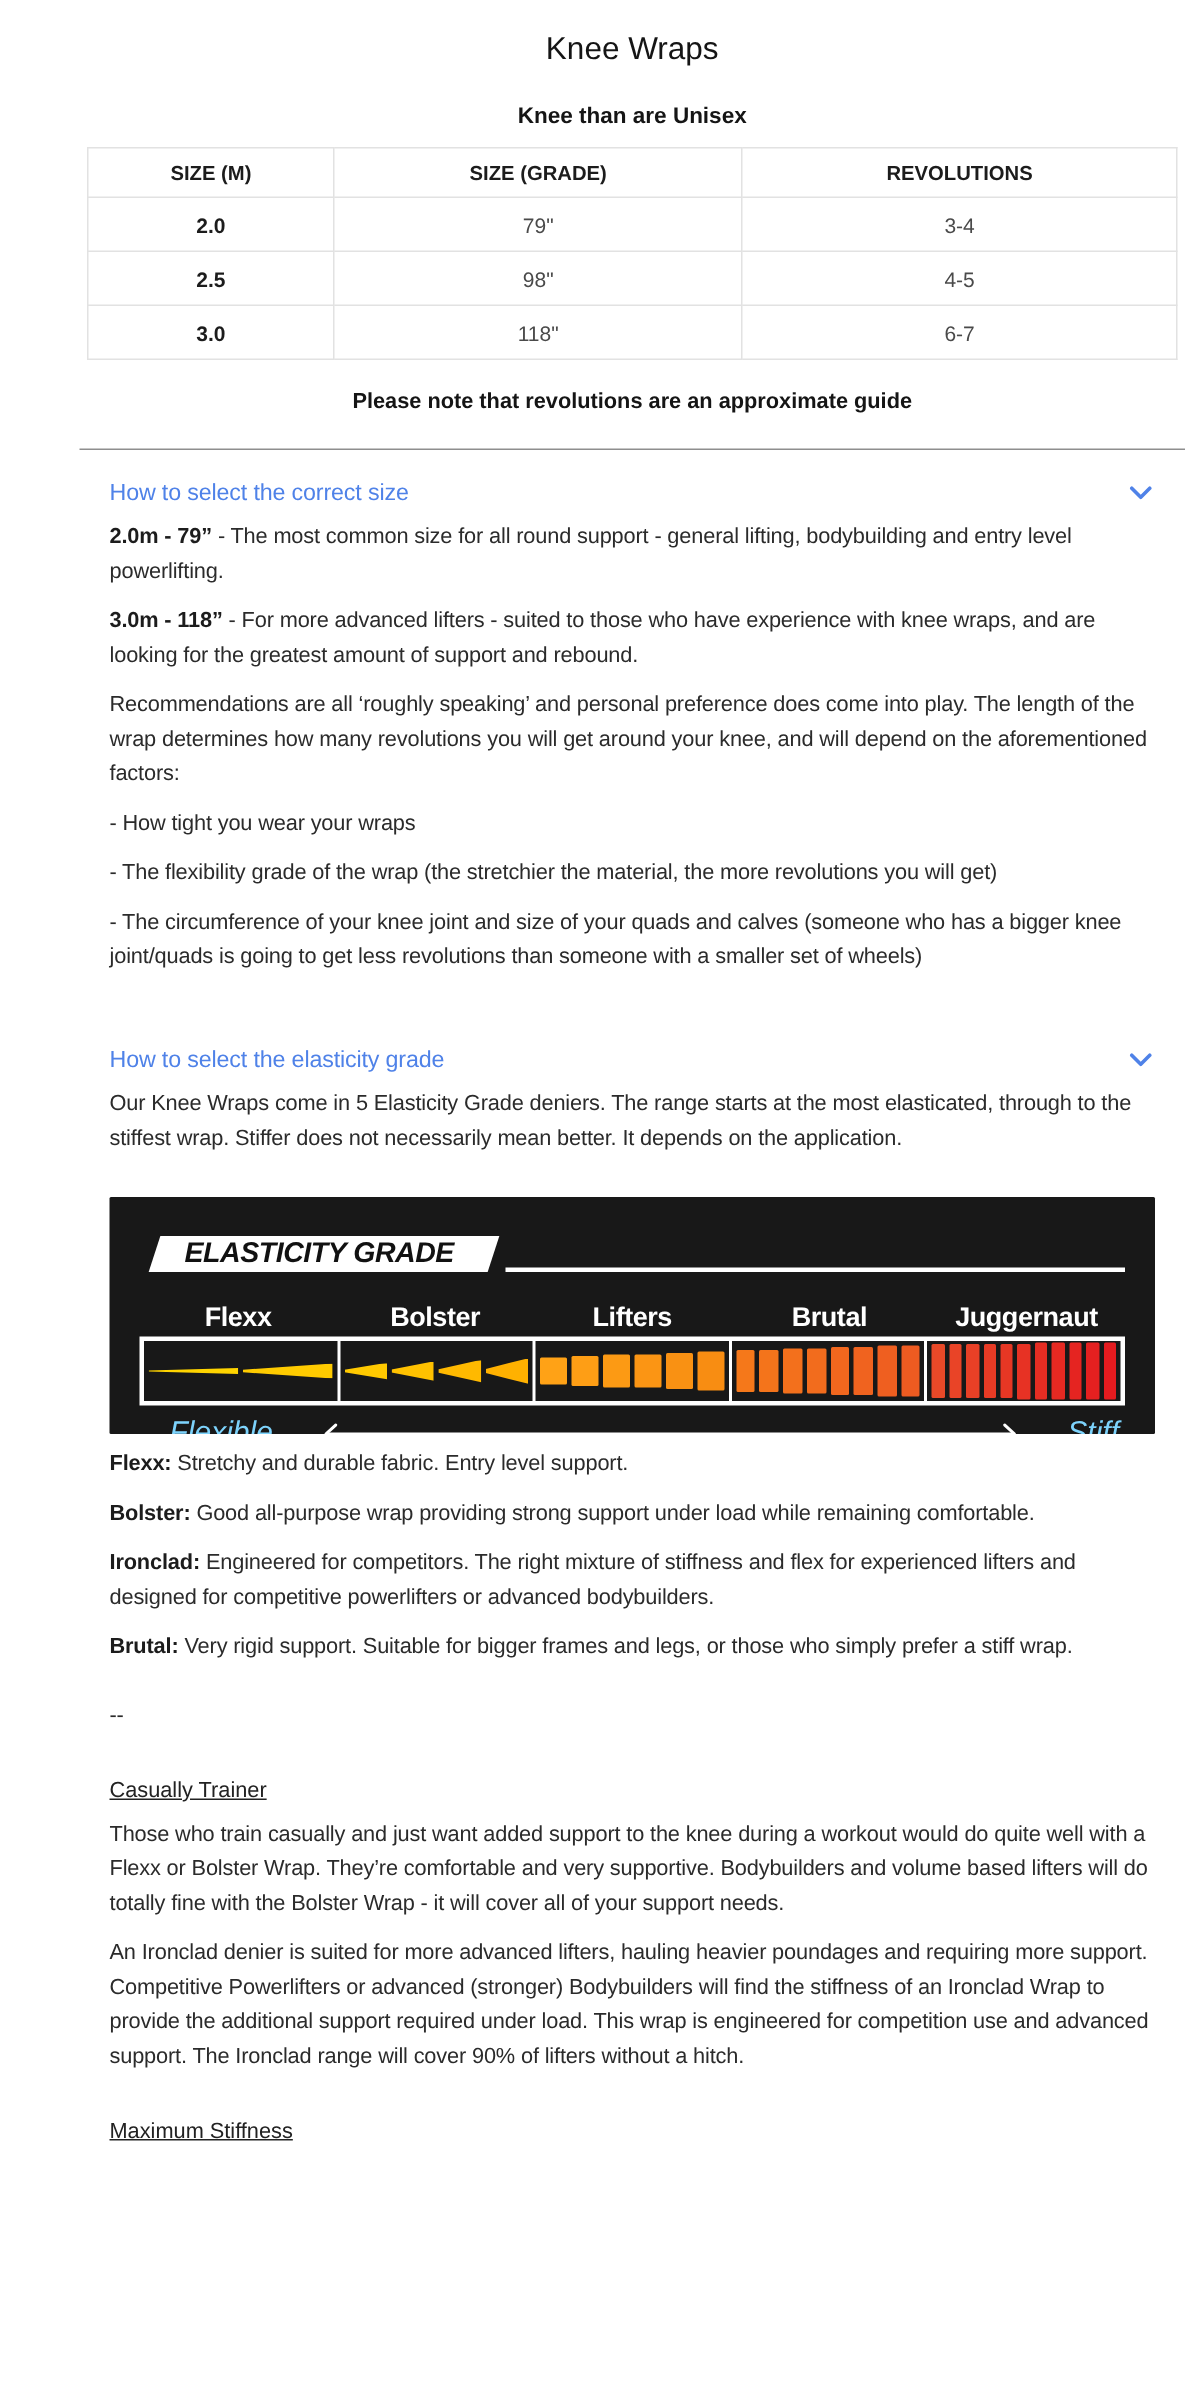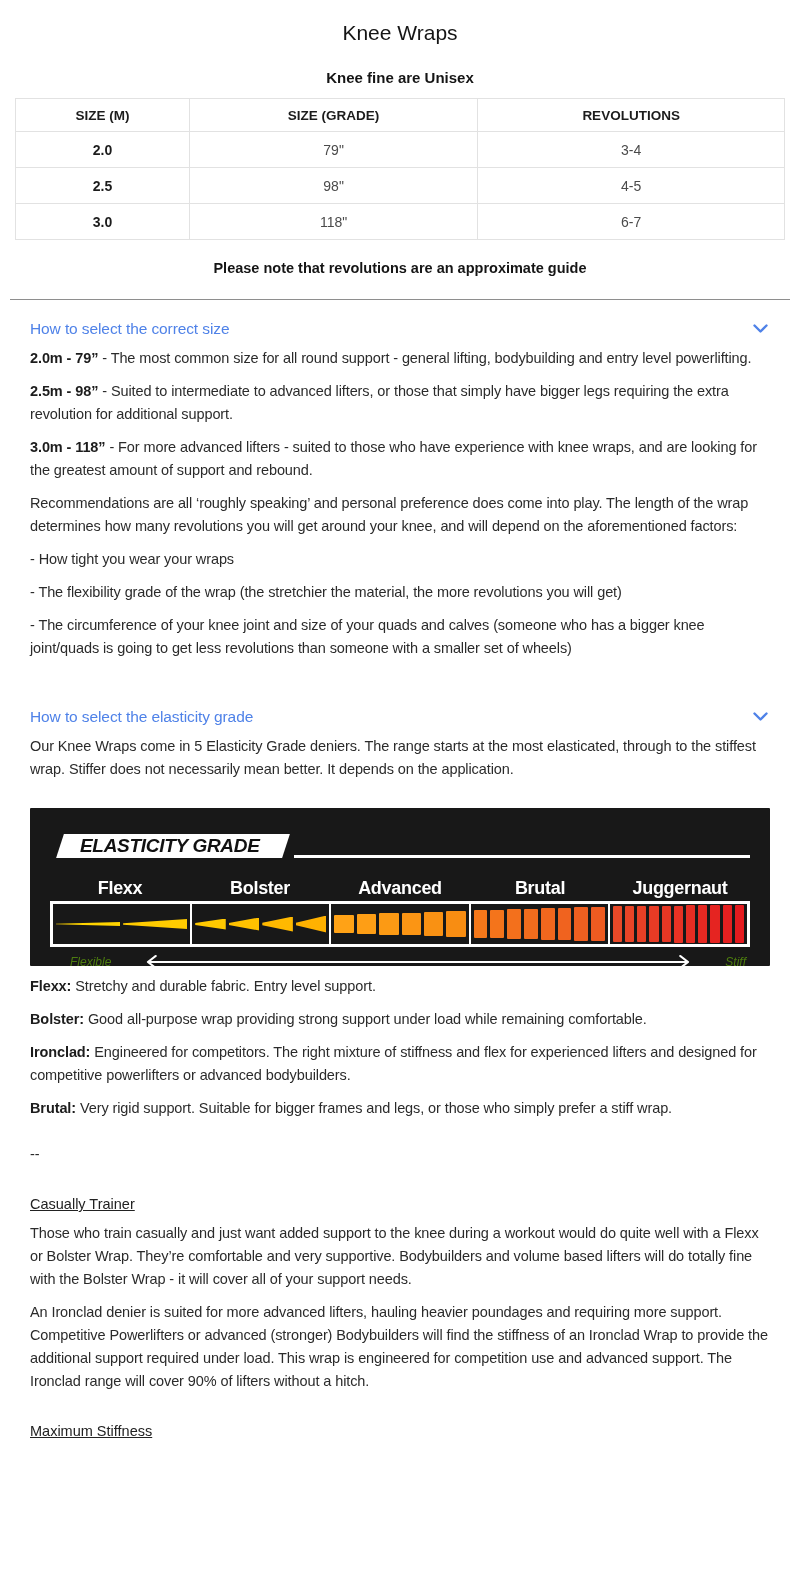--- a/index.html
+++ b/index.html
@@ -1,17 +1,17 @@
 <!DOCTYPE html>
 <html><head>
 <meta charset="utf-8">
 <style>
   html,body{margin:0;padding:0;background:#ffffff;}
   .page{width:800px;min-height:1592px;margin:0 auto;background:#fff;box-sizing:border-box;
-        font-family:"Liberation Sans",sans-serif;color:#2b2b2b;}
+        font-family:"Liberation Sans",sans-serif;color:#2b2b2b;padding-left:43px;}
   
   .page-title{margin:0;padding-top:21px;text-align:center;font-size:21px;font-weight:400;color:#151515;}
   .page-subtitle{margin:24px 0 0 0;text-align:center;font-size:15px;font-weight:700;color:#151515;}
   
   .table-wrap{padding:12px 15px 0 15px;}
   table.size-table{width:100%;border-collapse:collapse;}
   .size-table th,.size-table td{border:1px solid #e2e2e2;text-align:center;vertical-align:middle;}
   .size-table th{height:30px;font-size:13.5px;font-weight:700;color:#1c1c1c;}
   .size-table td{height:33px;font-size:14px;color:#4a4a4a;}
   .size-table td.col-m{font-weight:700;color:#1c1c1c;}
@@ -43,30 +43,30 @@
   .grade-labels span{flex:1 1 0;text-align:center;color:#ffffff;font-size:18px;font-weight:700;
                      letter-spacing:-0.3px;}
   .grade-bar{margin-top:2px;height:46px;box-sizing:border-box;border:3px solid #ffffff;display:flex;}
   .bar-section{flex:1 1 0;display:flex;align-items:center;gap:3px;padding:0 3px;
                border-right:2px solid #ffffff;}
   .bar-section:last-child{border-right:none;}
   .seg{flex:1 1 0;}
   .seg-wedge{clip-path:polygon(0 42%,100% 0,100% 100%,0 58%);}
   .seg-block{border-radius:1px;}
   .flex-stiff-row{display:flex;align-items:center;margin-top:7px;padding:0 4px 0 20px;gap:26px;}
-  .flex-stiff-row .end-label{color:#4d7c0f;font-size:12px;font-style:italic;font-weight:400;}
+  .flex-stiff-row .end-label{color:#7dd3fc;font-size:20px;font-style:italic;font-weight:400;}
   .arrow-svg{flex:1 1 auto;height:16px;}
 </style>
 </head>
 <body>
 
 <div class="page">
 
   <h1 class="page-title">Knee Wraps</h1>
-  <p class="page-subtitle">Knee fine are Unisex</p>
+  <p class="page-subtitle">Knee than are Unisex</p>
 
   <div class="table-wrap">
     <table class="size-table">
       <thead>
         <tr>
           <th>SIZE (M)</th>
           <th>SIZE (GRADE)</th>
           <th>REVOLUTIONS</th>
         </tr>
       </thead>
@@ -97,21 +97,20 @@
   <div class="content">
 
     <div class="accordion first">
       <span class="accordion-label accent-text" style="color: rgb(79, 130, 232);">How to select the correct size</span>
       <svg class="chev" width="15" height="10" viewBox="0 0 15 10">
         <polyline points="1.5,1.5 7.5,7.5 13.5,1.5" fill="none" stroke="#4f82e8" stroke-width="2.4" stroke-linecap="round" stroke-linejoin="round"></polyline>
       </svg>
     </div>
 
     <p class="body-p lead"><b>2.0m - 79”</b><span> - The most common size for all round support - general lifting, bodybuilding and entry level powerlifting.</span></p>
-    <p class="body-p gap"><b>2.5m - 98”</b><span> - Suited to intermediate to advanced lifters, or those that simply have bigger legs requiring the extra revolution for additional support.</span></p>
     <p class="body-p gap"><b>3.0m - 118”</b><span> - For more advanced lifters - suited to those who have experience with knee wraps, and are looking for the greatest amount of support and rebound.</span></p>
     <p class="body-p gap"><span>Recommendations are all ‘roughly speaking’ and personal preference does come into play. The length of the wrap determines how many revolutions you will get around your knee, and will depend on the aforementioned factors:</span></p>
     <p class="body-p gap"><span>- How tight you wear your wraps</span></p>
     <p class="body-p gap"><span>- The flexibility grade of the wrap (the stretchier the material, the more revolutions you will get)</span></p>
     <p class="body-p gap"><span>- The circumference of your knee joint and size of your quads and calves (someone who has a bigger knee joint/quads is going to get less revolutions than someone with a smaller set of wheels)</span></p>
 
     <div class="accordion second">
       <span class="accordion-label accent-text" style="color: rgb(79, 130, 232);">How to select the elasticity grade</span>
       <svg class="chev" width="15" height="10" viewBox="0 0 15 10">
         <polyline points="1.5,1.5 7.5,7.5 13.5,1.5" fill="none" stroke="#4f82e8" stroke-width="2.4" stroke-linecap="round" stroke-linejoin="round"></polyline>
@@ -123,21 +122,21 @@
     <div class="banner" style="background: rgb(24, 24, 24);">
       <div class="banner-title-row">
         <div class="banner-title-box">
           <span class="banner-title-text">ELASTICITY GRADE</span>
         </div>
         <div class="banner-title-line"></div>
       </div>
       <div class="grade-labels">
         <span>Flexx</span>
         <span>Bolster</span>
-        <span>Advanced</span>
+        <span>Lifters</span>
         <span>Brutal</span>
         <span>Juggernaut</span>
       </div>
       <div class="grade-bar">
           <div class="bar-section">
             <div class="seg seg-wedge" style="height: 4px; background: rgb(255, 212, 0);"></div>
             <div class="seg seg-wedge" style="height: 10px; background: rgb(255, 203, 0);"></div>
           </div>
           <div class="bar-section">
             <div class="seg seg-wedge" style="height: 11px; background: rgb(255, 201, 0);"></div>

